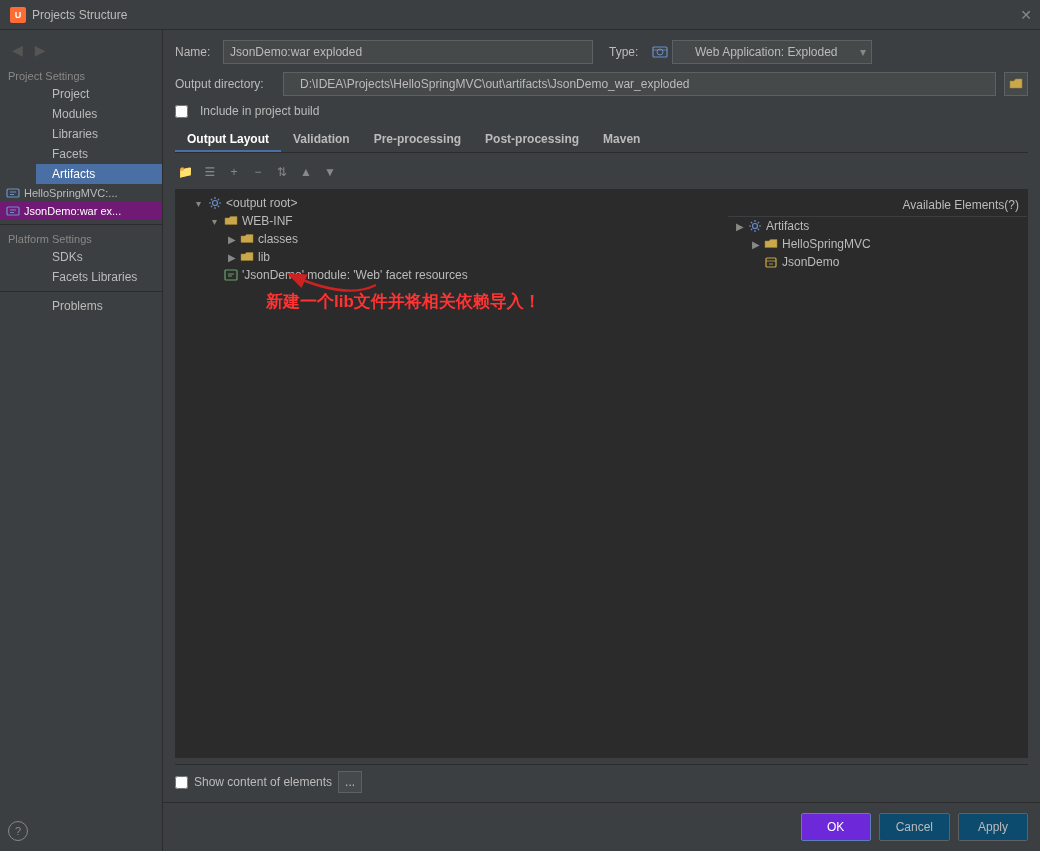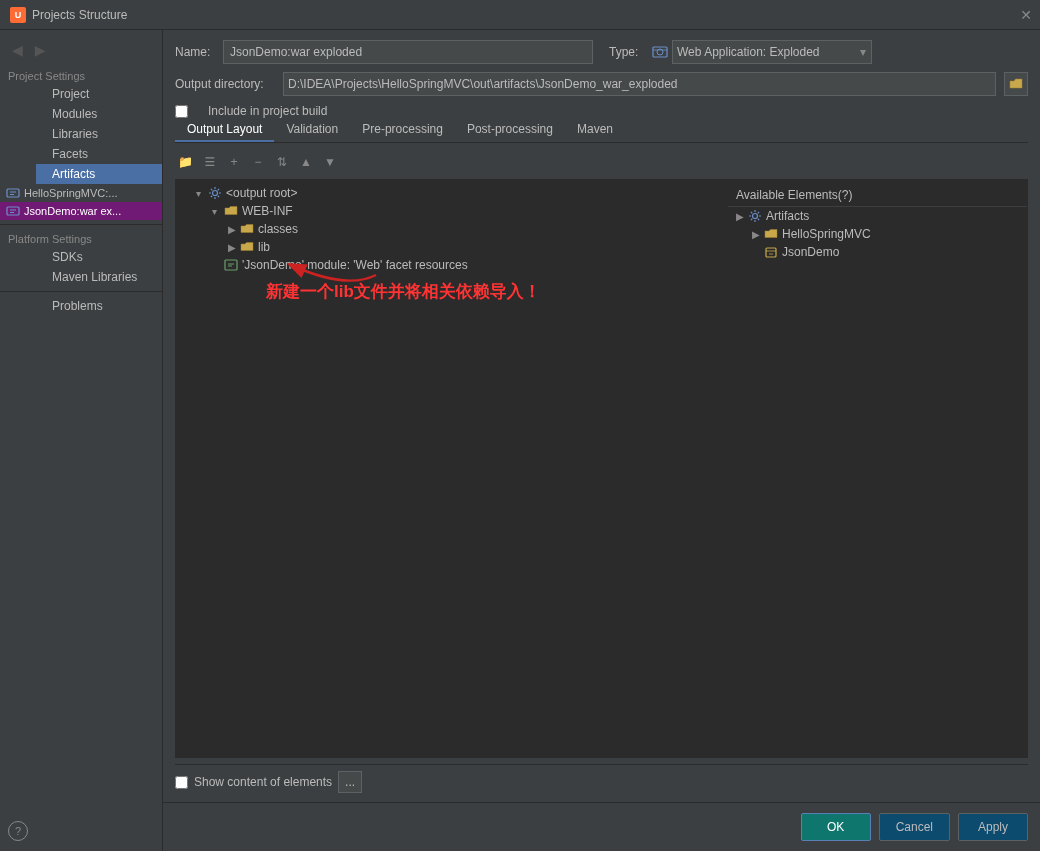--- a/index.html
+++ b/index.html
@@ -147,21 +147,21 @@
       padding: 2px 6px;
       height: 24px;
       font-size: 12px;
     }
     .type-label { color: #bbbbbb; margin-left: 8px; min-width: 35px; }
     .type-select {
       flex: 1;
       background: #45494a;
       border: 1px solid #5c6163;
       color: #bbbbbb;
-      padding: 2px 4px;
+      padding: 2px 22px;
       height: 24px;
       font-size: 12px;
       appearance: none;
       padding-right: 20px;
     }
     .type-select-wrap {
       position: relative;
       display: flex;
       align-items: center;
     }
@@ -179,55 +179,57 @@
       align-items: center;
       margin-bottom: 8px;
       gap: 8px;
     }
     .output-dir-label { color: #bbbbbb; min-width: 100px; }
     .output-dir-input {
       flex: 1;
       background: #45494a;
       border: 1px solid #5c6163;
       color: #bbbbbb;
-      padding: 2px 4px;
+      padding: 2px 16px;
       height: 24px;
       font-size: 12px;
     }
     .output-dir-btn {
       background: #45494a;
       border: 1px solid #5c6163;
       color: #bbbbbb;
       width: 24px;
       height: 24px;
       cursor: pointer;
       display: flex;
       align-items: center;
       justify-content: center;
       font-size: 12px;
     }
 
     
     .include-row {
       display: flex;
       align-items: center;
-      gap: 20px;
+      margin-bottom: 10px;
+      gap: 12px;
     }
     .checkbox-input {
       width: 13px;
       height: 13px;
       cursor: pointer;
     }
     .include-label { color: #bbbbbb; }
 
     
     .tabs-row {
       display: flex;
       border-bottom: 1px solid #2b2b2b;
       margin-bottom: 6px;
+      font-weight: bold;
     }
     .tab {
       padding: 4px 12px;
       cursor: pointer;
       color: #bbbbbb;
       font-size: 12px;
       border-bottom: 2px solid transparent;
     }
     .tab.active {
       color: #ffffff;
@@ -281,20 +283,21 @@
       border-left: none;
       background: #2b2b2b;
       overflow-y: auto;
       padding: 4px 0;
     }
     .elements-header {
       padding: 4px 8px;
       color: #bbbbbb;
       font-size: 12px;
       border-bottom: 1px solid #3c3f41;
+      text-align: right;
     }
 
     
     .tree-node {
       display: flex;
       align-items: center;
       padding: 2px 4px;
       cursor: pointer;
       white-space: nowrap;
       font-size: 12px;
@@ -359,21 +362,21 @@
       border: 1px solid #5c6163;
       color: #bbbbbb;
       padding: 4px 16px;
       height: 28px;
       cursor: pointer;
       font-size: 12px;
       border-radius: 2px;
       min-width: 70px;
     }
     .footer-btn.primary {
-      background: #0f766e;
+      background: #6d28d9;
       border-color: #5a7fb5;
       color: white;
     }
 
     
     .help-icon {
       position: absolute;
       bottom: 10px;
       left: 8px;
       width: 20px;
@@ -457,21 +460,21 @@
       </div>
     </div>
 
     <div class="sidebar-divider"></div>
 
     <div class="sidebar-section-label">Platform Settings</div>
     <div class="sidebar-item">
       <span>SDKs</span>
     </div>
     <div class="sidebar-item">
-      <span>Maven Libraries</span>
+      <span>Facets Libraries</span>
     </div>
 
     <div class="sidebar-divider"></div>
 
     <div class="sidebar-item">
       <span>Problems</span>
     </div>
 
     <div class="help-icon">?</div>
   </div>

